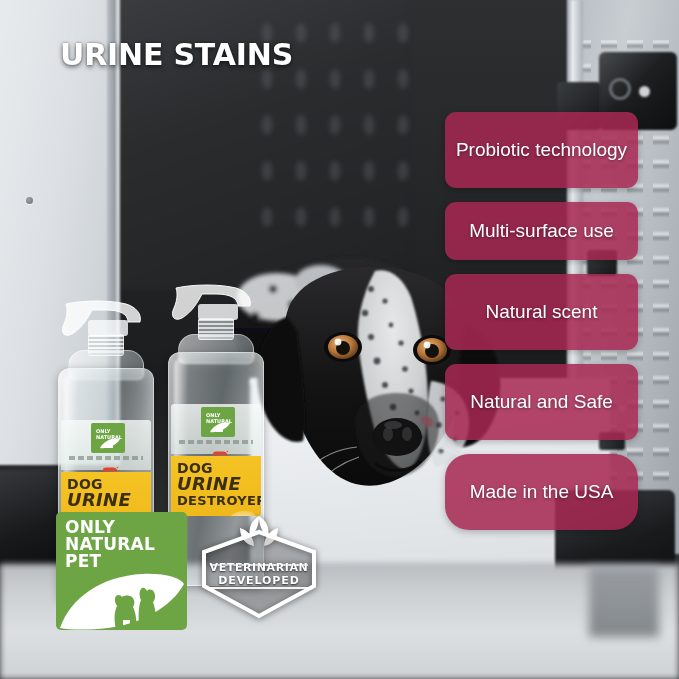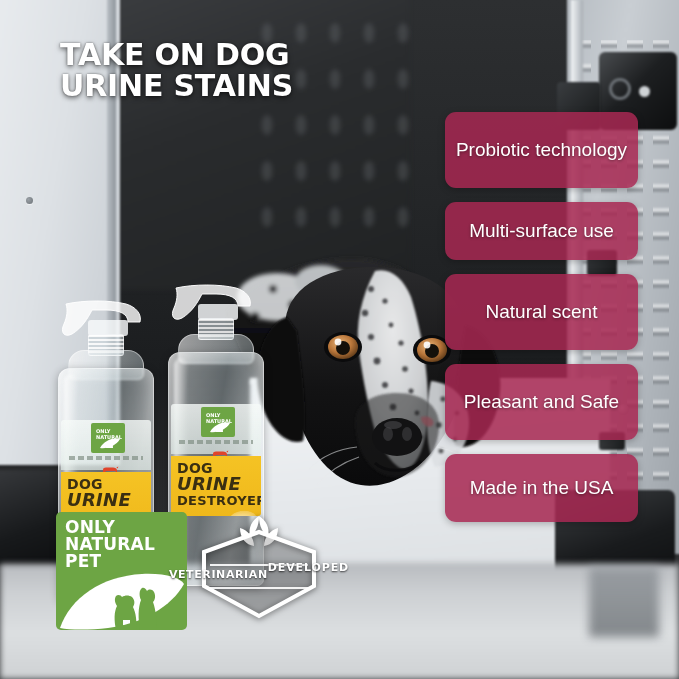--- a/index.html
+++ b/index.html
@@ -264,21 +264,21 @@
     display:flex; align-items:center; justify-content:center;
     padding:9px 10px;
     text-shadow:0 1px 3px rgba(0,0,0,.45);
     box-shadow:0 2px 7px rgba(0,0,0,.25);
     margin-bottom:14px;
   }
   .badge.b-1{ height:76px; }
   .badge.b-2{ height:58px; }
   .badge.b-3{ height:76px; }
   .badge.b-4{ height:76px; }
-  .badge.b-5{ height:68px; margin-bottom:0; }
+  .badge.b-5{ height:76px; margin-bottom:0;border-radius:24px; }
 
   
   .brand{
     position:absolute; left:56px; top:512px; width:131px; height:118px;
     background:#6DA544; border-radius:5px; overflow:hidden;
   }
   .brand-txt{
     position:absolute; left:9px; top:7px;
     color:#fff; font-family:"DejaVu Sans", sans-serif;
     font-weight:800; font-size:17px; line-height:1.0; letter-spacing:.2px;
@@ -287,21 +287,21 @@
   .brand-art{ position:absolute; left:0; bottom:-2px; width:131px; height:78px; }
   .brand-art svg{ width:100%; height:100%; display:block; }
 
   
   .holistic{
     position:absolute; left:196px; top:512px; width:126px; height:110px;
   }
   .holistic svg{ width:100%; height:100%; display:block;
     filter:drop-shadow(0 1px 3px rgba(0,0,0,.55)); }
   .hx-text{
-    position:absolute; inset:0; display:flex; flex-direction:row;
+    position:absolute; inset:0; display:flex; flex-direction:column;
     align-items:center; justify-content:center;
     color:#fff; font-family:"DejaVu Sans", sans-serif; font-weight:800;
     pointer-events:none;
   }
   .hx-text .t1{ font-size:11px; letter-spacing:.6px; margin-top:14px;
                 text-shadow:0 1px 2px rgba(0,0,0,.7); }
   .hx-text .t2{ font-size:23px; letter-spacing:-.2px; line-height:1.05;
                 text-shadow:0 1px 3px rgba(0,0,0,.7); }
   .hx-text .t3{ font-size:11px; letter-spacing:.9px;
                 text-shadow:0 1px 2px rgba(0,0,0,.7); }
@@ -529,36 +529,35 @@
           <div class="ln l1">DOG</div>
           <div class="ln l2">URINE</div>
           <div class="ln l3">DESTROYER</div>
           <div class="lbl-splash"></div>
         </div>
       </div>
     </div>
   </div>
 
   <div class="headline">
-    <span class="hl">TAKE ON DOG</span>
     <span class="hl">URINE STAINS</span>
   </div>
 
   <div class="badges">
     <div class="badge b-1">
       <span>Probiotic technology</span>
     </div>
     <div class="badge b-2">
       <span>Multi-surface use</span>
     </div>
     <div class="badge b-3">
       <span>Natural scent</span>
     </div>
     <div class="badge b-4">
-      <span>Pleasant and Safe</span>
+      <span>Natural and Safe</span>
     </div>
     <div class="badge b-5">
       <span>Made in the USA</span>
     </div>
   </div>
 
   <div class="brand">
     <div class="brand-txt">
       <span>ONLY</span>
       <span>NATURAL</span>

